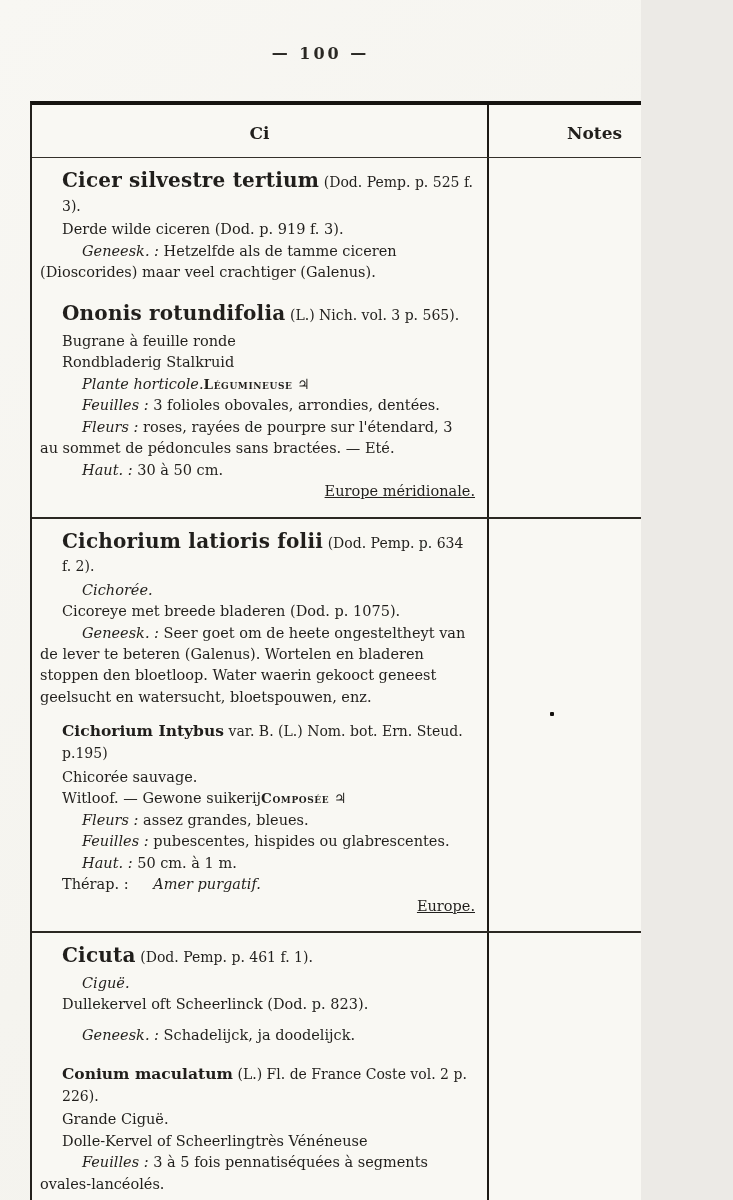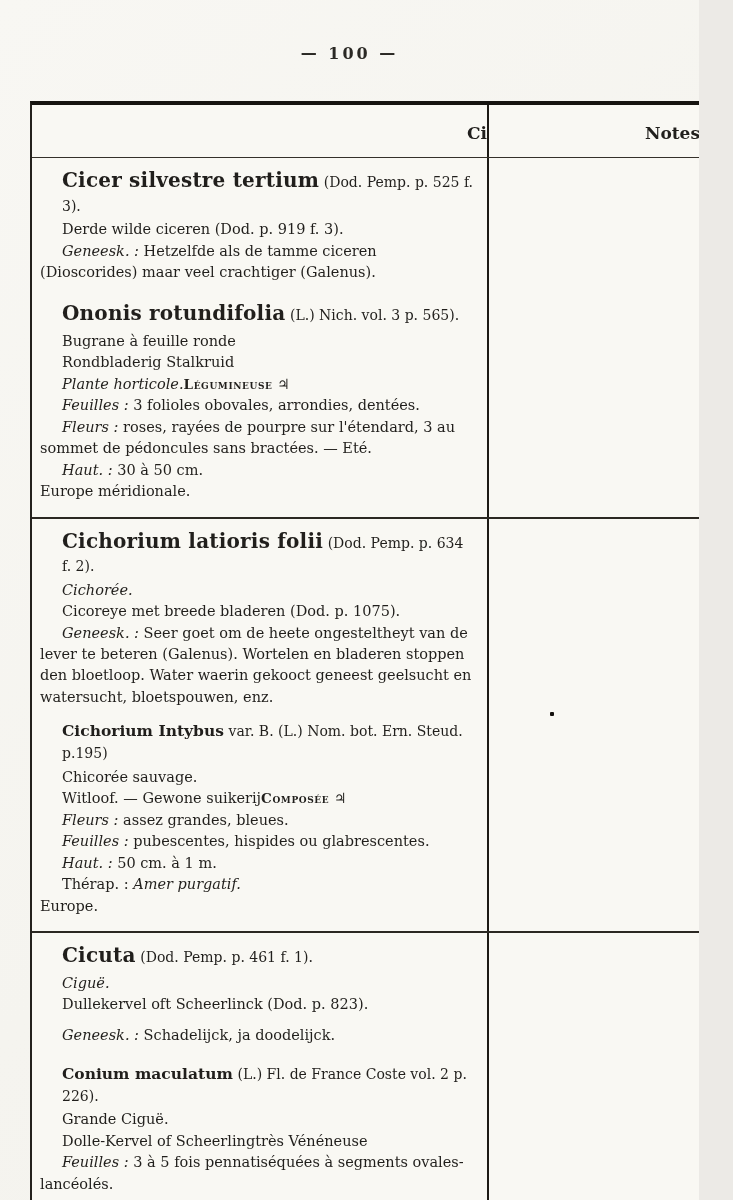--- a/index.html
+++ b/index.html
@@ -3,21 +3,21 @@
 <meta charset="utf-8">
 <style>
   html,body{margin:0;padding:0;}
   body{
     background:#eceae6;
     font-family:"DejaVu Serif","Liberation Serif",serif;
     -webkit-font-smoothing:antialiased;
   }
   .page{
     position:relative;
-    width:699px;height:1200px;
+    width:641px;height:1200px;
     background:linear-gradient(135deg,#f8f7f3 0%,#f5f4ef 55%,#f3f2ed 100%);
     color:#211f1c;
     overflow:hidden;
   }
   .page-number{
     position:absolute;top:44px;left:0;width:100%;
     text-align:center;font-size:16px;font-weight:bold;
     letter-spacing:3px;color:#2a2824;
   }
   .catalog{
@@ -29,40 +29,40 @@
     box-sizing:border-box;
     display:flex;flex-direction:column;
     background:#f9f8f3;
   }
   .trow{display:flex;align-items:stretch;}
   .trow.header{border-bottom:1px solid #35312a;}
   .trow.divided{border-bottom:2px solid #2b2822;}
   .trow.fill{flex:1;}
   .cell-left{flex:1;box-sizing:border-box;padding:8px 12px 14px 8px;}
   .cell-right{width:213px;box-sizing:border-box;border-left:2px solid #1d1a15;position:relative;}
-  .hdr{font-weight:bold;font-size:17px;text-align:right;padding:18px 0 14px 0;}
+  .hdr{font-weight:bold;font-size:17px;text-align:center;padding:18px 0 14px 0;}
   .cell-left.hdr,.cell-right.hdr{padding-top:18px;}
 
   .entry{margin:0;}
   .entry + .entry{margin-top:16px;}
   .entry.tight{margin-top:12px;}
   p{margin:0;font-size:14.5px;line-height:1.48;}
   .p{text-indent:22px;}
   .noind{text-indent:0;}
   .title-line{padding-left:22px;text-indent:0;margin-bottom:2px;}
   .species{font-weight:bold;font-size:20px;letter-spacing:.2px;}
   .species-sub{font-weight:bold;font-size:15.5px;}
   .ref{font-size:14px;}
-  .it{font-style:italic;}
+  .it{font-style:italic;margin-left:20px;}
   .sc{font-variant:small-caps;font-weight:bold;letter-spacing:.6px;font-size:13.5px;}
   .sym{font-family:"DejaVu Sans",sans-serif;font-size:14px;}
   .split{display:flex;align-items:baseline;padding-left:22px;text-indent:0;}
   .split .right-part{padding-right:6px;white-space:nowrap;}
   .right-line{text-align:right;padding-right:8px;text-indent:0;}
-  .center{text-align:left;text-indent:0;}
+  .center{text-align:right;text-indent:0;text-decoration:underline;}
   .gap-top{margin-top:10px;}
   .ink-dot{
     position:absolute;left:61px;top:193px;width:4px;height:4px;
     background:#14110d;border-radius:1px;
   }
 </style>
 </head>
 <body>
 
 <div class="page">

